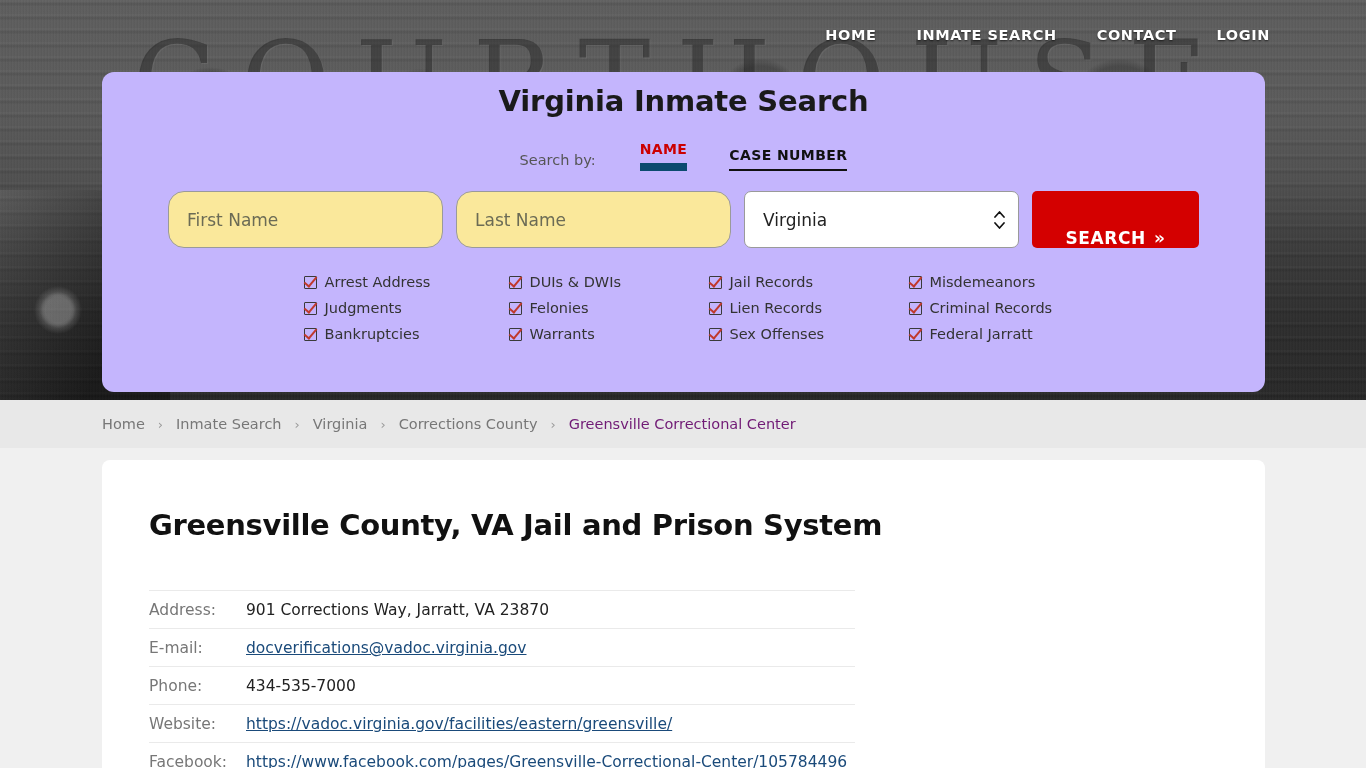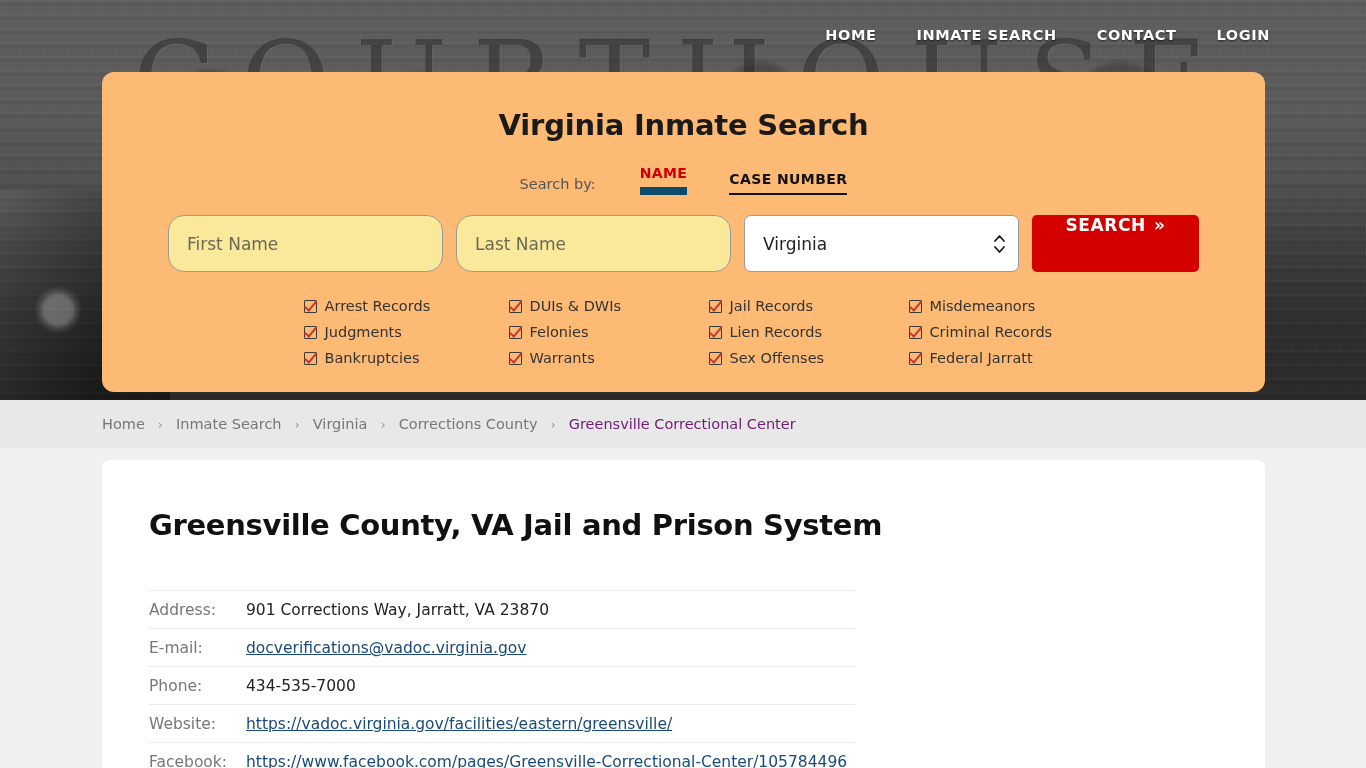--- a/index.html
+++ b/index.html
@@ -80,24 +80,24 @@
   .topnav a {
     color: #ffffff; font-size: 14.5px; font-weight: bold;
     letter-spacing: 0.6px; text-decoration: none;
     text-shadow: 0 1px 2px rgba(0,0,0,0.6);
   }
 
   
   .search-card {
     position: absolute; top: 72px; left: 102px;
     width: 1163px; height: 320px;
-    background: #fdba74;
+    background: #c4b5fd;
     border-radius: 12px;
     z-index: 5;
-    padding-top: 36px;
+    padding-top: 12px;
   }
   .search-title {
     text-align: center;
     font-size: 29px; font-weight: bold; color: #1a1a1a;
     letter-spacing: -0.2px;
   }
   .search-by-row {
     margin-top: 23px;
     display: flex; align-items: flex-end; justify-content: center; gap: 0;
   }
@@ -148,21 +148,21 @@
     color: #222;
   }
   .search-btn {
     width: 167px; height: 57px;
     background: #d40000;
     border: none; border-radius: 5px;
     color: #ffffff; font-size: 17px; font-weight: bold;
     letter-spacing: 0.6px;
     cursor: pointer;
     font-family: inherit;
-    display: flex; align-items: flex-start; justify-content: center; gap: 8px;
+    display: flex; align-items: flex-end; justify-content: center; gap: 8px;
   }
 
   .checks {
     margin: 26px auto 0;
     width: 760px;
     display: grid;
     grid-template-columns: 205px 200px 200px 1fr;
     row-gap: 10px;
   }
   .check-item {
@@ -274,21 +274,21 @@
       </div>
       <button class="search-btn">
         <span>SEARCH</span>
         <span>»</span>
       </button>
     </div>
 
     <div class="checks">
       <div class="check-item">
         <span class="cbox"></span>
-        <span>Arrest Records</span>
+        <span>Arrest Address</span>
       </div>
       <div class="check-item">
         <span class="cbox"></span>
         <span>DUIs &amp; DWIs</span>
       </div>
       <div class="check-item">
         <span class="cbox"></span>
         <span>Jail Records</span>
       </div>
       <div class="check-item">

